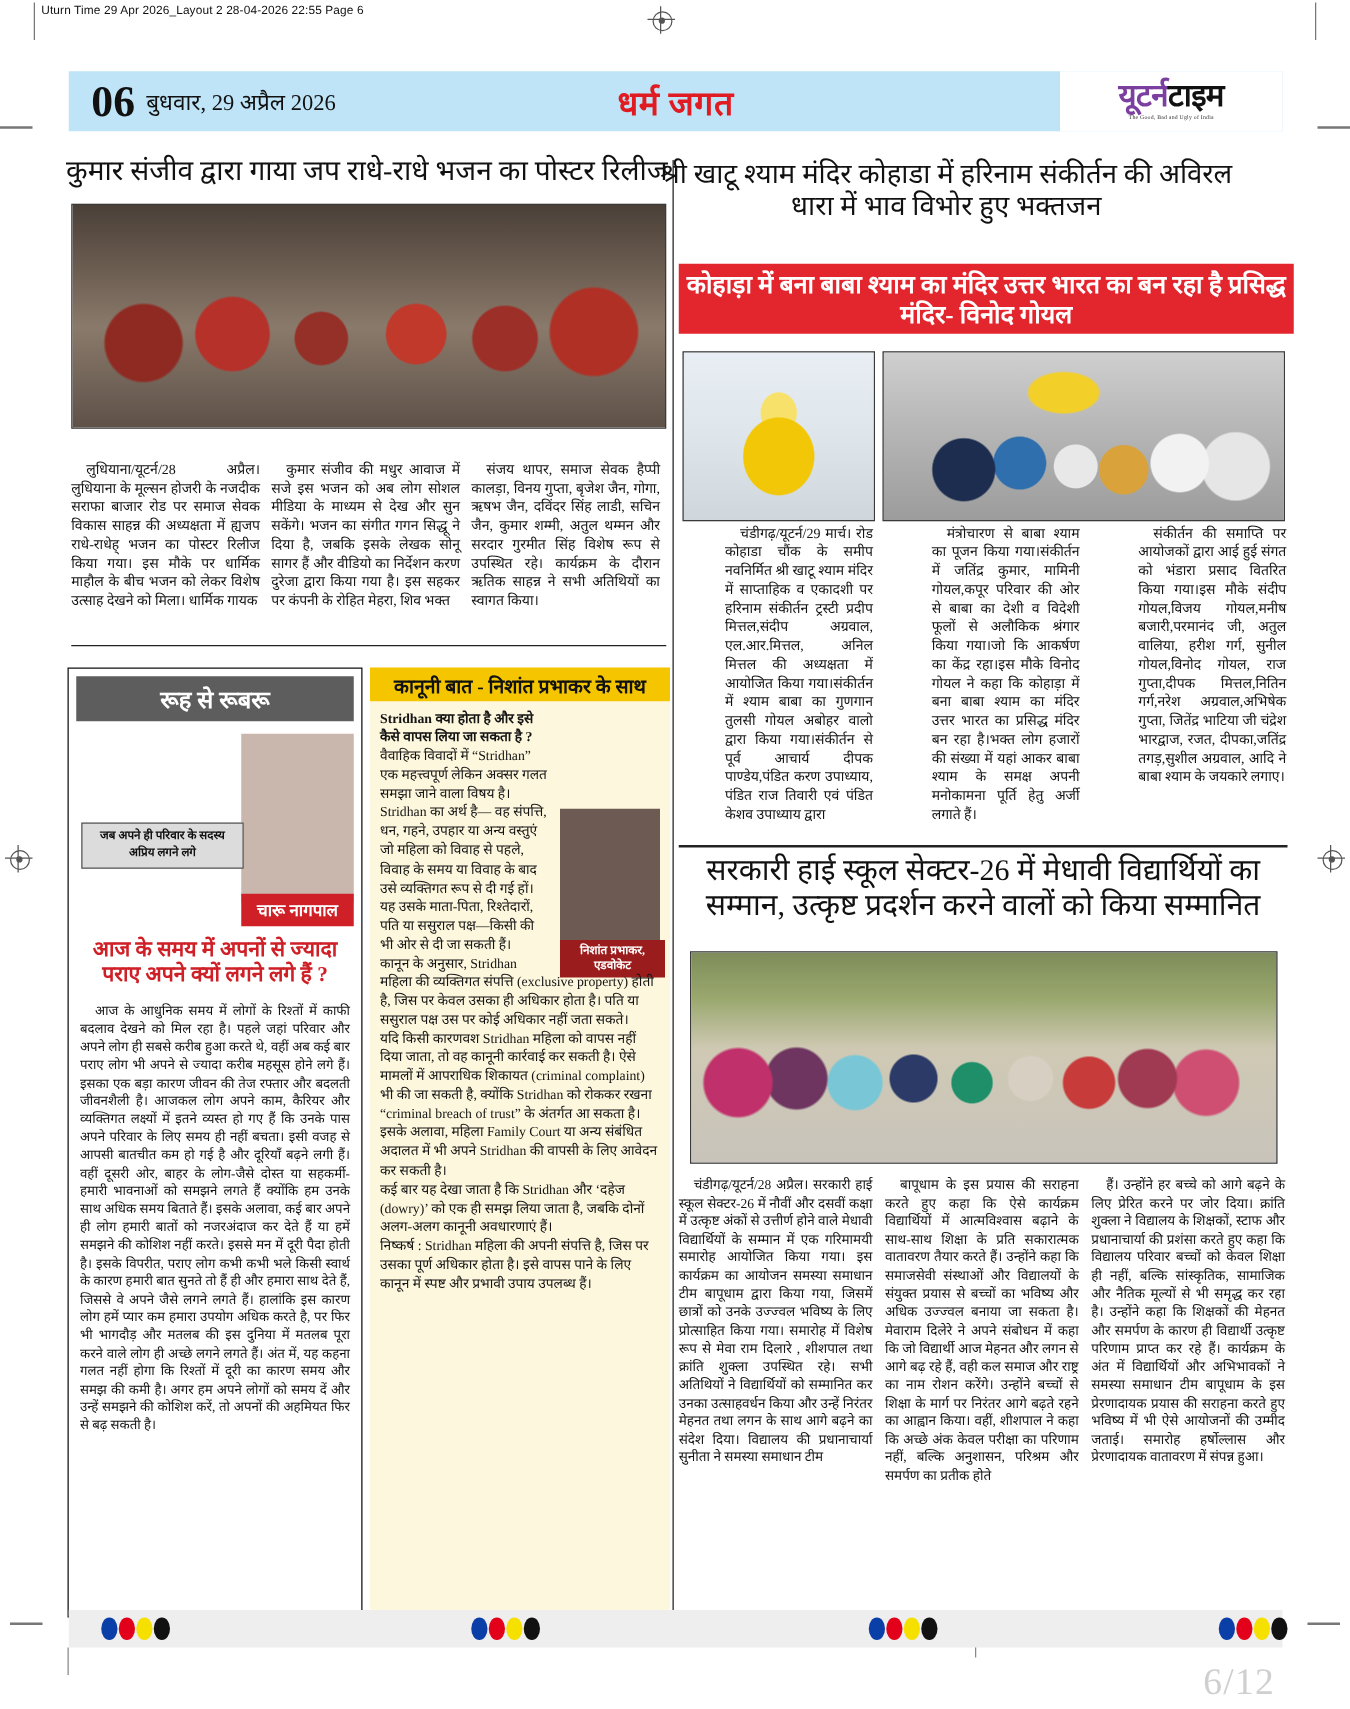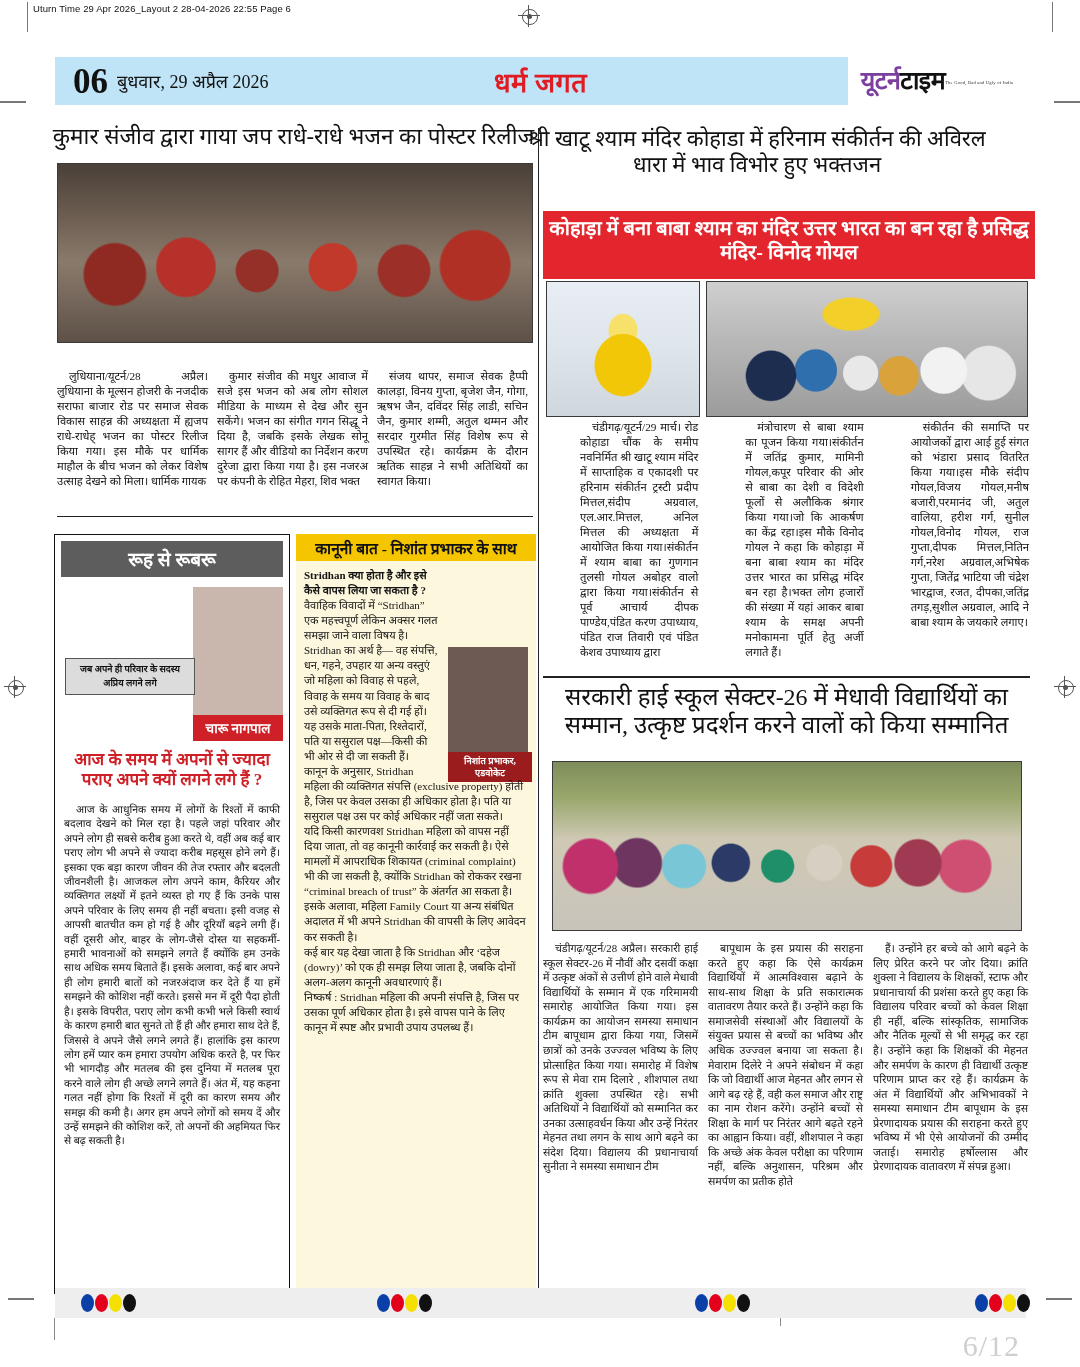--- a/index.html
+++ b/index.html
@@ -51,21 +51,21 @@
   }
   .mh-date{
     font-size:18px;font-weight:normal;margin-left:9px;color:#111;white-space:nowrap;
   }
   .mh-section{
     position:absolute;left:0;right:0;text-align:center;
     font-size:27px;font-weight:bold;color:#e11b22;letter-spacing:.5px;
   }
   .mh-logo{
     position:absolute;right:0;top:0;height:48px;width:178px;background:#fff;
-    display:flex;flex-direction:row;align-items:center;justify-content:center;
+    display:flex;flex-direction:column;align-items:center;justify-content:center;
   }
   .mh-logo .lg{font-size:25px;font-weight:bold;line-height:.95;letter-spacing:-.5px;white-space:nowrap;}
   .mh-logo .lg .p{color:#7b3fa0;}
   .mh-logo .lg .k{color:#111;}
   .mh-logo .tag{font-size:4.6px;color:#333;letter-spacing:.2px;margin-top:2px;white-space:nowrap;}
 
   
   .hl{
     font-weight:normal;color:#111;line-height:1.16;text-align:center;
   }
@@ -121,21 +121,21 @@
     font-size:9.4px;font-weight:bold;line-height:1.3;text-align:center;padding:3px 2px;
   }
   #kanoon-body{position:absolute;left:8px;top:34px;width:224px;font-size:11px;line-height:1.37;text-align:left;}
   #kanoon-body .q{font-weight:bold;}
   .wrapbox{float:right;width:88px;height:200px;shape-outside:inset(0);}
 
   
   #right-top-hl{left:512px;top:126px;width:490px;font-size:22px;}
   #right-sub{
     position:absolute;left:543px;top:211px;width:484px;background:#e3262d;color:#fff;
-    font-weight:bold;font-size:20px;line-height:1.22;text-align:center;padding:5px 4px 14px;
+    font-weight:bold;font-size:20px;line-height:1.22;text-align:center;padding:5px 4px 2px;
   }
   #rt-photo-a{left:546px;top:281px;width:152px;height:134px;}
   #rt-photo-b{left:706px;top:281px;width:320px;height:134px;}
   #rt-cols{position:absolute;left:543px;top:420px;width:486px;height:250px;display:flex;gap:10px;}
   #rt-cols .c{width:155px;margin-left:37px;}
 
   
   #rb-hl{left:543px;top:684px;width:487px;font-size:24px;}
   #rb-photo{left:552px;top:761px;width:468px;height:168px;}
   #rb-cols{position:absolute;left:543px;top:941px;width:487px;height:345px;display:flex;gap:10px;}
@@ -244,21 +244,21 @@
 
 <div class="photo" id="left-top-photo" style="position:absolute">
   <div class="ph-gr ph-people"></div>
 </div>
 
 <div id="lt-cols">
   <div class="c body">
     <p>लुधियाना/यूटर्न/28 अप्रैल। लुधियाना के मूल्सन होजरी के नजदीक सराफा बाजार रोड पर समाज सेवक विकास साहन्न की अध्यक्षता में ह्यजप राधे-राधेह् भजन का पोस्टर रिलीज किया गया। इस मौके पर धार्मिक माहौल के बीच भजन को लेकर विशेष उत्साह देखने को मिला। धार्मिक गायक</p>
   </div>
   <div class="c body">
-    <p>कुमार संजीव की मधुर आवाज में सजे इस भजन को अब लोग सोशल मीडिया के माध्यम से देख और सुन सकेंगे। भजन का संगीत गगन सिद्धू ने दिया है, जबकि इसके लेखक सोनू सागर हैं और वीडियो का निर्देशन करण दुरेजा द्वारा किया गया है। इस नजरअ पर कंपनी के रोहित मेहरा, शिव भक्त</p>
+    <p>कुमार संजीव की मधुर आवाज में सजे इस भजन को अब लोग सोशल मीडिया के माध्यम से देख और सुन सकेंगे। भजन का संगीत गगन सिद्धू ने दिया है, जबकि इसके लेखक सोनू सागर हैं और वीडियो का निर्देशन करण दुरेजा द्वारा किया गया है। इस सहकर पर कंपनी के रोहित मेहरा, शिव भक्त</p>
   </div>
   <div class="c body">
     <p>संजय थापर, समाज सेवक हैप्पी कालड़ा, विनय गुप्ता, बृजेश जैन, गोगा, ऋषभ जैन, दविंदर सिंह लाडी, सचिन जैन, कुमार शम्मी, अतुल थम्मन और सरदार गुरमीत सिंह विशेष रूप से उपस्थित रहे। कार्यक्रम के दौरान ऋतिक साहन्न ने सभी अतिथियों का स्वागत किया।</p>
   </div>
 </div>
 <div class="hr-thin" style="left:57px;top:516px;width:476px;"></div>
 
 <div id="rooh-box">
   <div id="rooh-head">रूह से रूबरू</div>
   <div id="rooh-photo" class="ph-portrait-f"></div>

